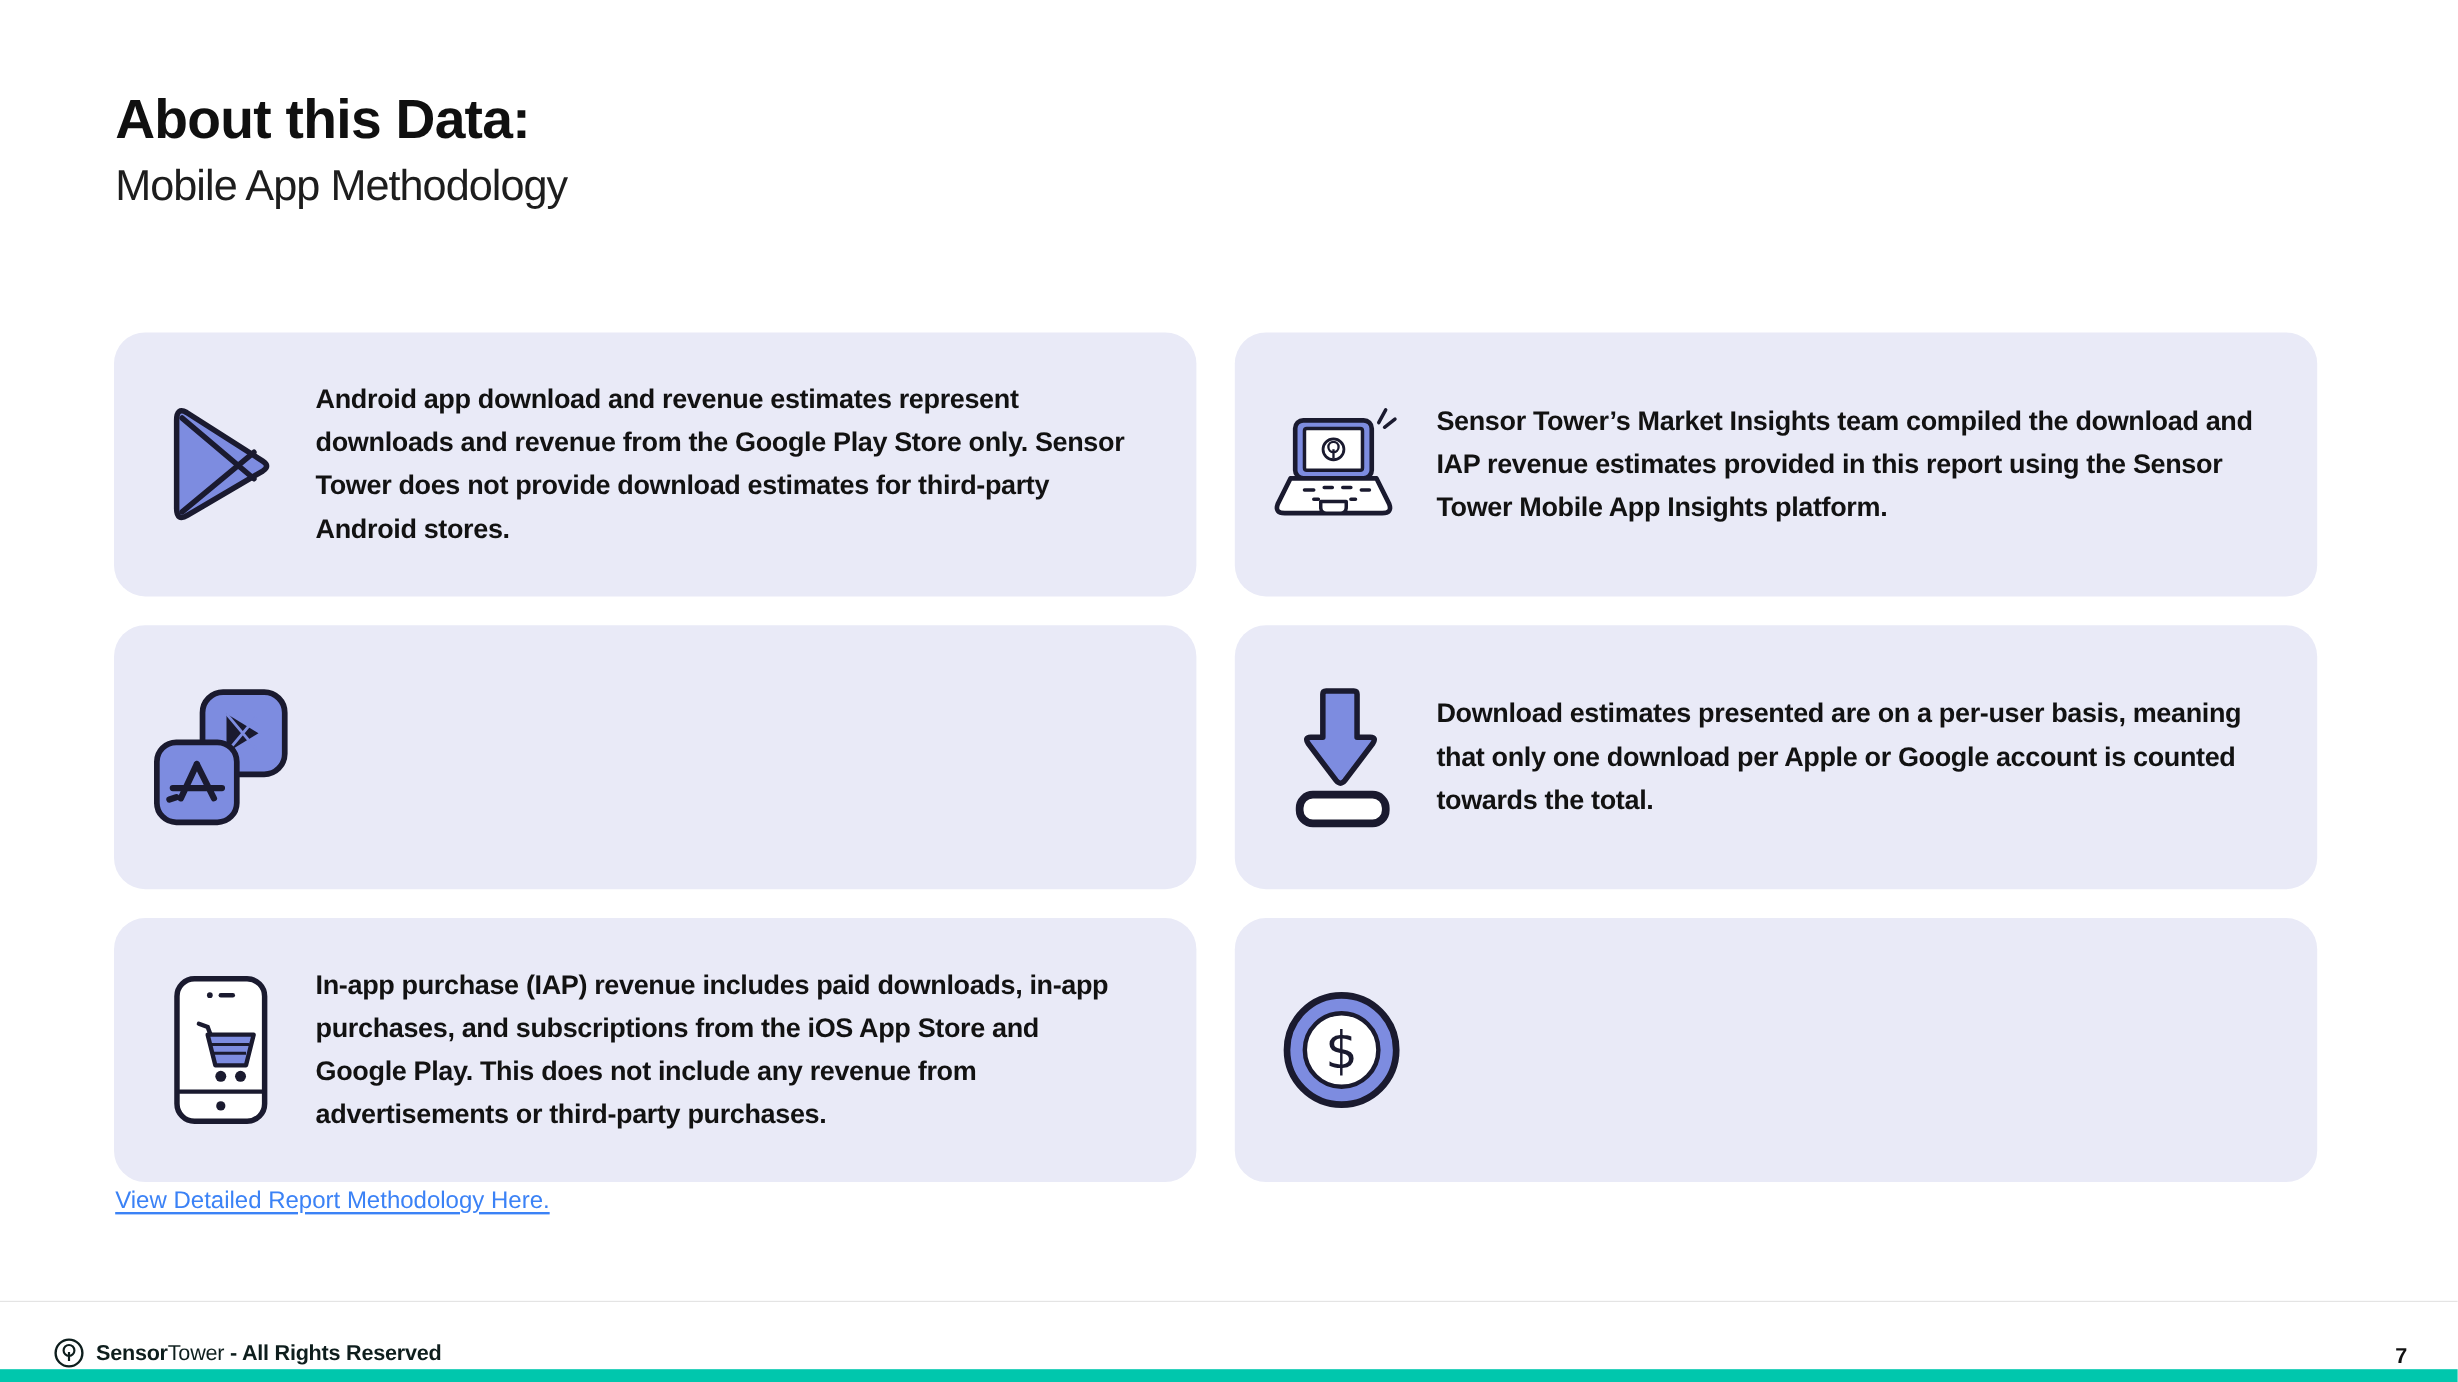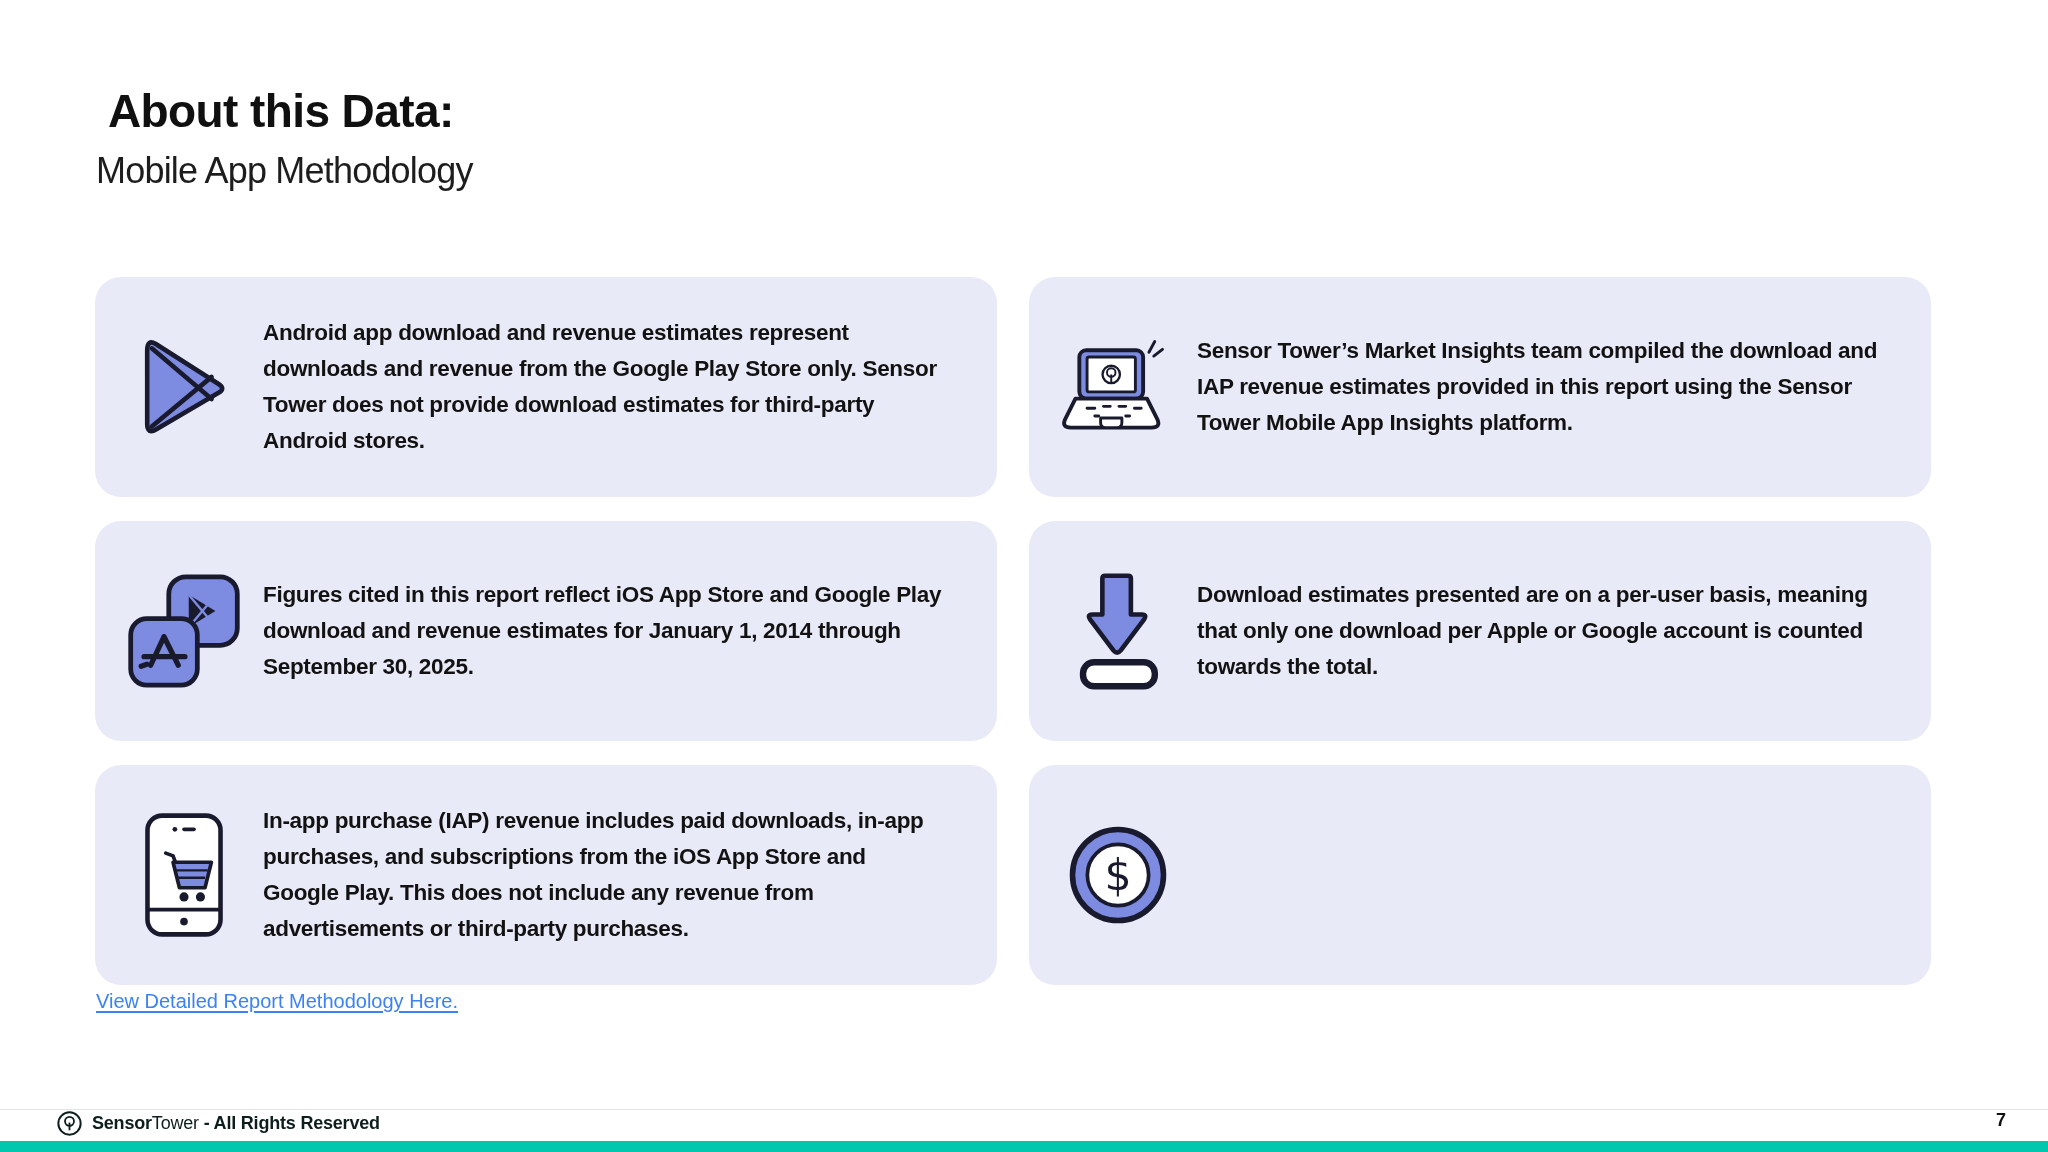--- a/index.html
+++ b/index.html
@@ -7,21 +7,21 @@
   body {
     width:2048px; height:1152px; position:relative; overflow:hidden;
     background:#ffffff;
     font-family:"Liberation Sans", sans-serif;
     color:#141414;
   }
 
   
   .title-block { position:absolute; left:96px; top:72px; }
   .title-main {
-    margin:12px; font-size:46px; font-weight:800; letter-spacing:-0.6px; color:#101010;
+    margin:0; font-size:46px; font-weight:800; letter-spacing:-0.6px; color:#101010;
   }
   .title-sub {
     margin:8px 0 0 0; font-size:36px; font-weight:400; letter-spacing:-0.8px; color:#1d1d1d;
   }
 
   
   .grid {
     position:absolute; left:95px; top:277px; width:1836px;
     display:grid; grid-template-columns:902px 902px;
     column-gap:32px; row-gap:24px;
@@ -41,24 +41,24 @@
 
   
   .method-link {
     position:absolute; left:96px; top:990px;
     font-size:20px; font-weight:500; color:#3b82f6;
     text-decoration:underline; text-underline-offset:3px; cursor:pointer;
   }
 
   
   .footer {
-    position:absolute; left:0; right:0; bottom:11px; height:32px;
+    position:absolute; left:0; right:0; bottom:11px; height:57px;
     border-top:1px solid #e4e4e4;
-    display:flex; align-items:flex-start; justify-content:space-between;
-    padding:0 42px 0 56px;
+    display:flex; align-items:flex-end; justify-content:space-between;
+    padding:0 42px 0 44px;
   }
   .brand { display:flex; align-items:center; }
   .brand svg { margin-right:9px; }
   .brand-text { font-size:18px; letter-spacing:-0.2px; color:#0e1e1d; }
   .brand-text .b { font-weight:800; }
   .brand-text .r { font-weight:400; }
   .page-number { font-size:18px; font-weight:600; color:#111; }
 
   .teal-bar {
     position:absolute; left:0; right:0; bottom:0; height:11px; background:#00C7AD;
@@ -104,21 +104,20 @@
   <div class="card">
     <div class="icon-wrap">
       <svg width="118" height="120" viewBox="0 0 124 126">
         <rect x="46" y="6" width="72" height="72" rx="18" fill="#7D8CE0" stroke="#1A1A2F" stroke-width="5"></rect>
         <path d="M67 25 L67 59 L95 42 Z" fill="#1A1A2F"></path>
         <path d="M67 25 L93 56 M67 59 L93 28" stroke="#7D8CE0" stroke-width="2.5"></path>
         <rect x="6" y="50" width="70" height="70" rx="17" fill="#7D8CE0" stroke="#1A1A2F" stroke-width="5"></rect>
         <path d="M27 99 L41 69 M56 99 L41 69 M20 90 L63 90 M17 100 l6 -2" stroke="#1A1A2F" stroke-width="5.5" stroke-linecap="round"></path>
       </svg>
     </div>
-    <p class="card-text">Figures cited in this report reflect iOS App Store and Google Play download and revenue estimates for January 1, 2014 through September 30, 2025.</p>
   </div>
 
   <div class="card">
     <div class="icon-wrap">
       <svg width="92" height="126" viewBox="0 0 100 136">
         <path d="M36 8 L61 8 Q64 8 64 11 L64 50 L76 50 Q82 50 78 56 L53 89 Q49 94 45 89 L20 56 Q16 50 22 50 L33 50 L33 11 Q33 8 36 8 Z" fill="#7D8CE0" stroke="#1A1A2F" stroke-width="5" stroke-linejoin="round"></path>
         <rect x="12" y="102" width="78" height="26" rx="12" fill="#ffffff" stroke="#1A1A2F" stroke-width="7"></rect>
       </svg>
     </div>
     <p class="card-text">Download estimates presented are on a per-user basis, meaning that only one download per Apple or Google account is counted towards the total.</p>

